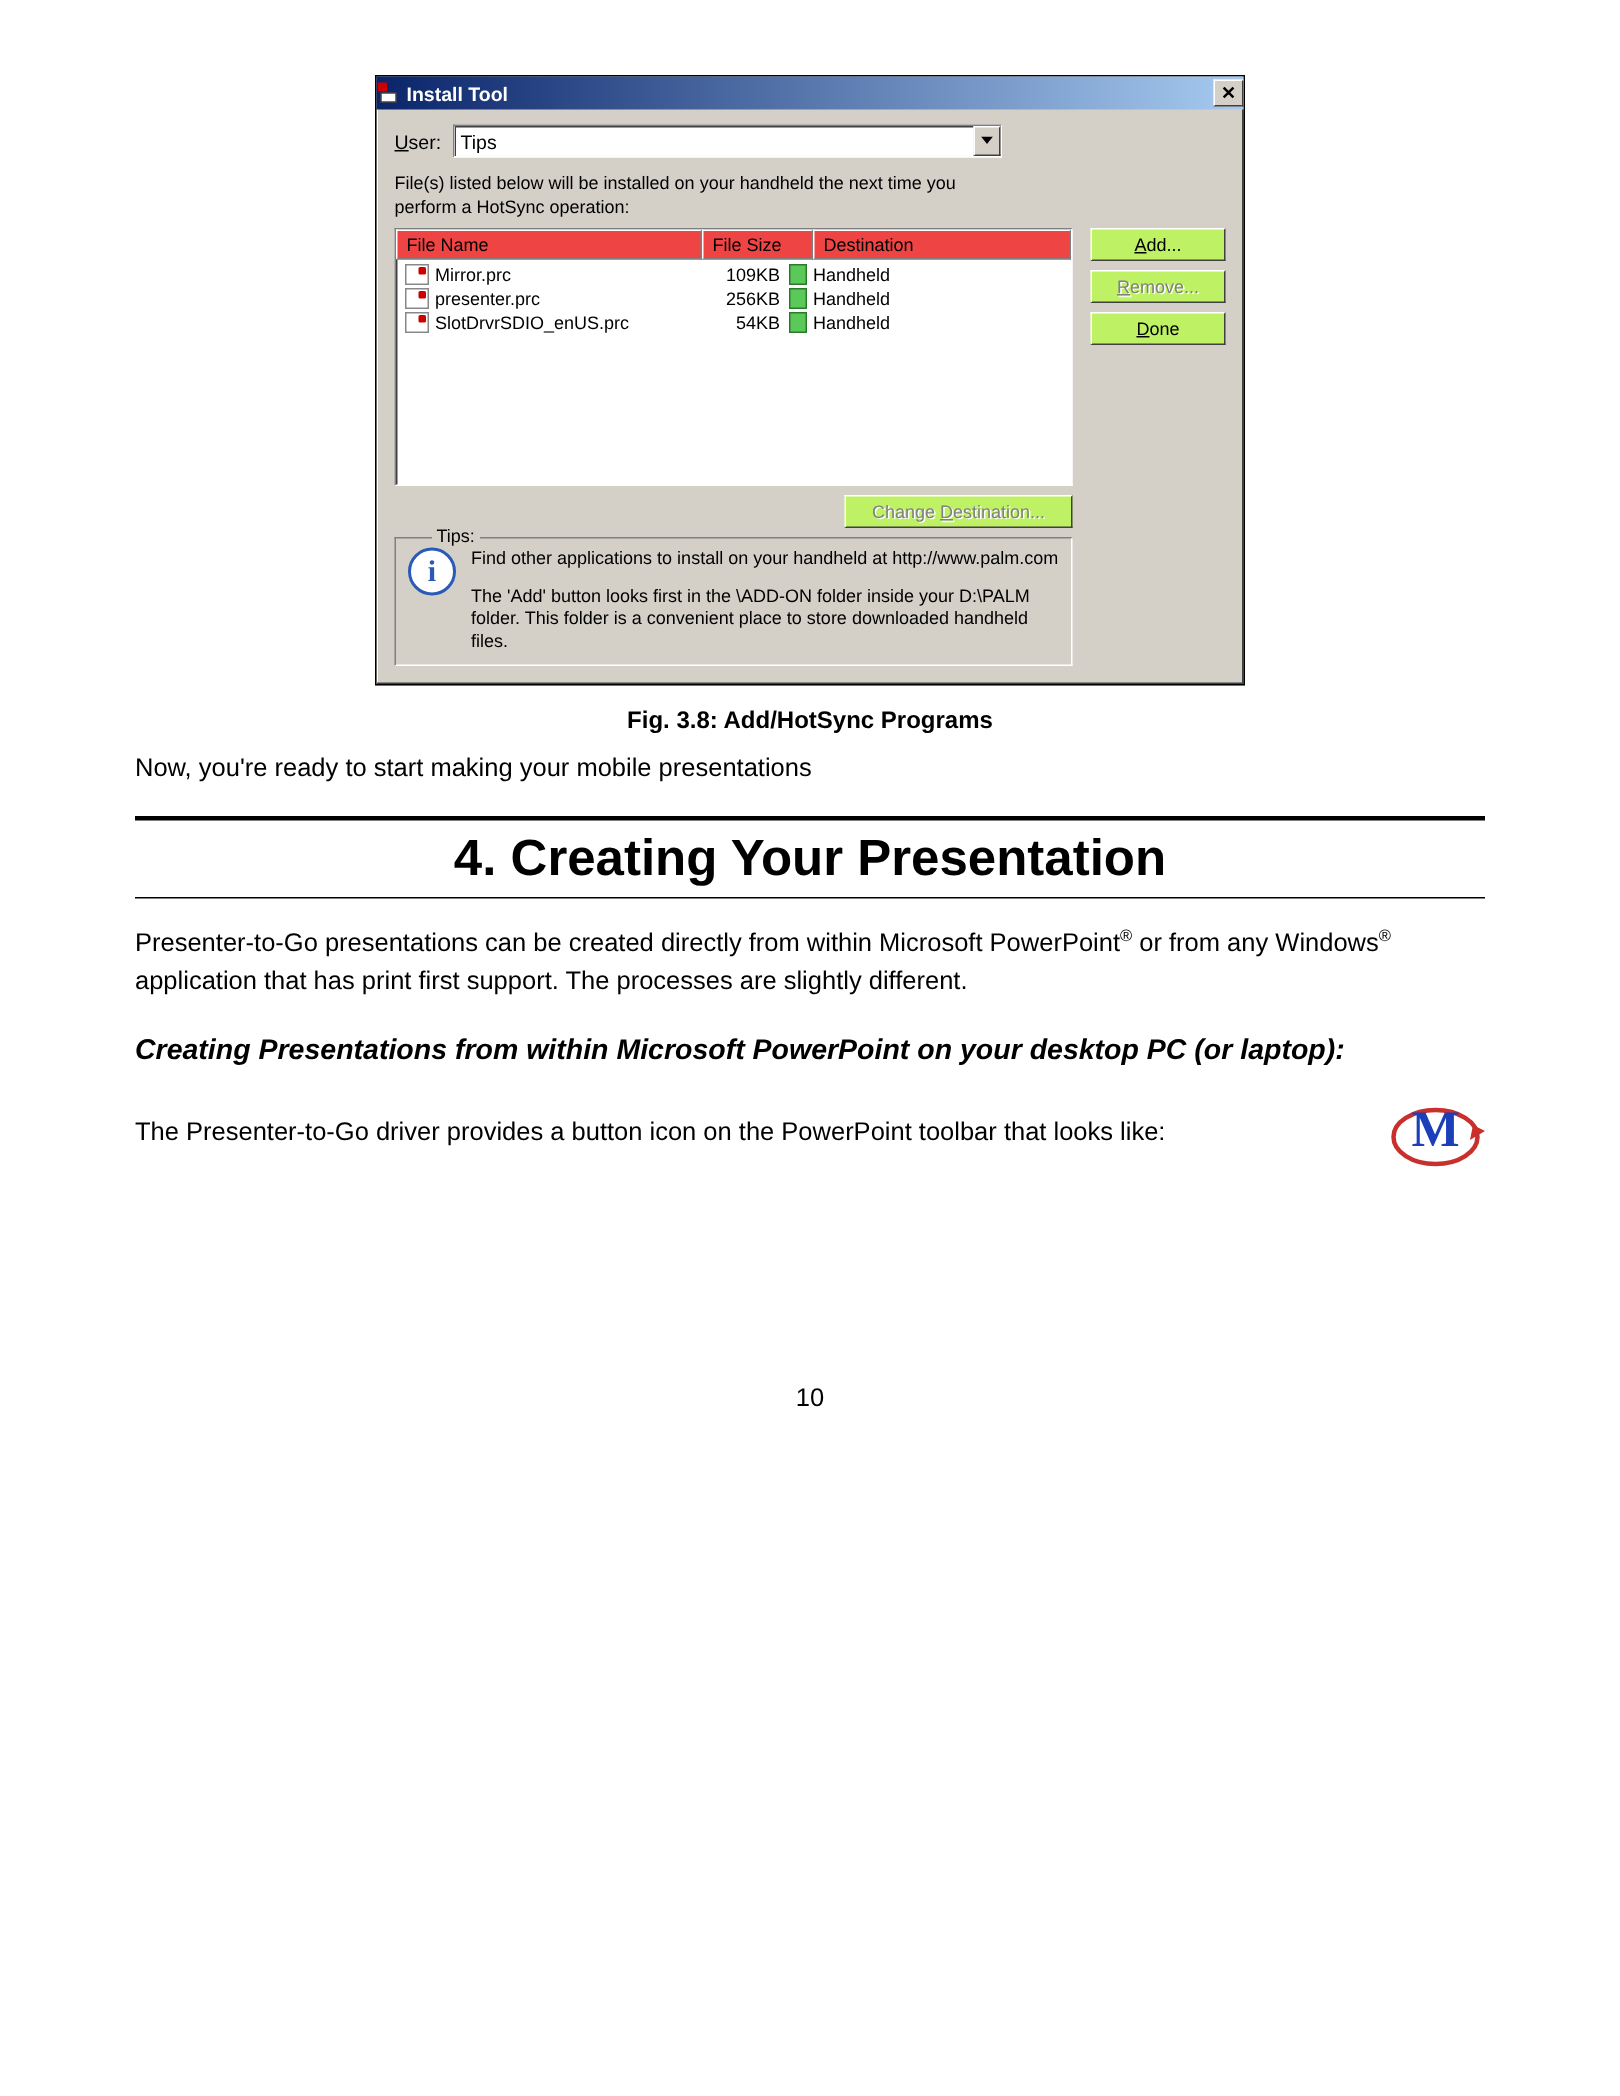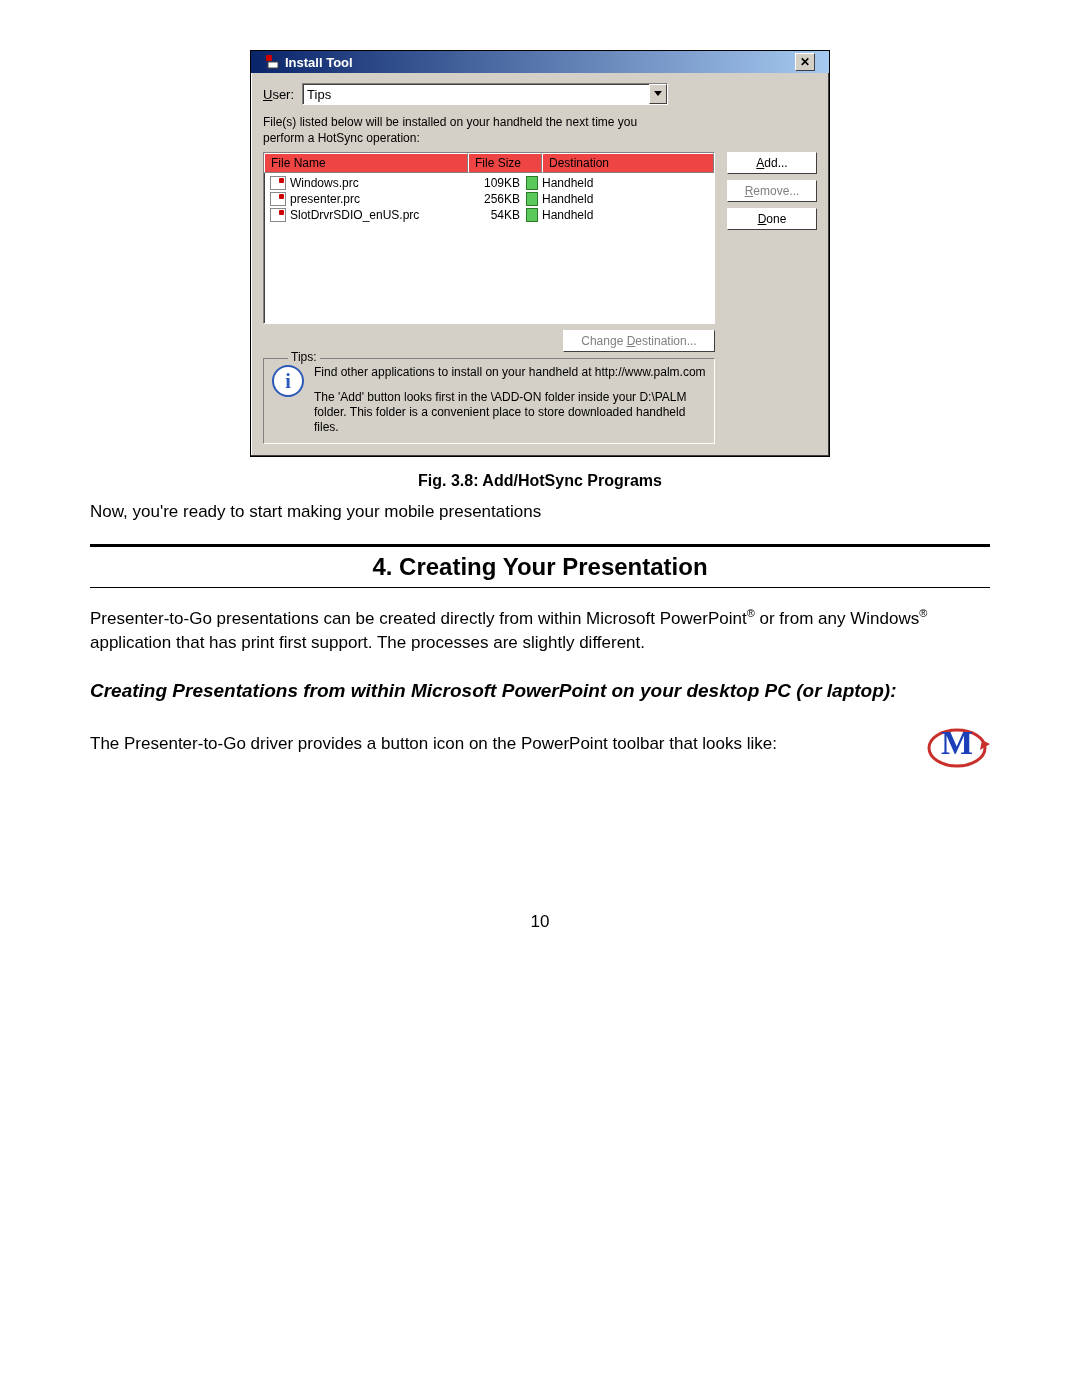--- a/index.html
+++ b/index.html
@@ -20,21 +20,21 @@
     border: 1px solid #000;
     box-shadow: inset -1px -1px 0 #404040, inset 1px 1px 0 #fff;
     font-family: Tahoma, sans-serif;
     font-size: 13px;
   }
   .titlebar {
     background: linear-gradient(to right, #0a246a, #a6caf0);
     color: #fff;
     display: flex;
     align-items: center;
-    padding: 2px 14px;
+    padding: 2px 0;
     font-weight: bold;
     font-size: 13px;
   }
   .titlebar-icon {
     width: 16px; height: 16px; margin-right: 4px;
     display: inline-flex; align-items:center; justify-content:center;
   }
   .titlebar-icon svg { width:16px; height:16px; }
   .titlebar-text { flex: 1; }
   .titlebar-close {
@@ -84,21 +84,21 @@
   .filelist-body { padding:2px 0; font-size:12px; }
   .file-row { display:flex; align-items:center; padding:1px 6px; }
   .file-row .fname { flex:0 0 190px; display:flex; align-items:center; gap:4px;}
   .file-row .fsize { flex:0 0 60px; text-align:right; padding-right:4px;}
   .file-row .fdest { flex:1; display:flex; align-items:center; gap:4px; padding-left:2px;}
   .prc-icon { width:14px; height:12px; border:1px solid #888; background:#fff; position:relative;}
   .prc-icon::after{ content:""; position:absolute; right:1px; top:1px; width:5px; height:5px; background:#c00; border-radius:1px;}
   .hh-icon { width:10px; height:12px; background:#5ac95a; border:1px solid #2a7a2a; }
   .side-buttons { display:flex; flex-direction:column; gap:6px; width:90px; }
   .wbtn {
-    background:#ffffff;
+    background:#bef264;
     border:1px solid #fff;
     border-right-color:#404040; border-bottom-color:#404040;
     padding:3px 0;
     text-align:center;
     font-size:12px;
   }
   .wbtn.disabled { color:#808080; text-shadow:1px 1px 0 #fff; }
   .change-dest-row { display:flex; justify-content:flex-end; margin:6px 102px 6px 0; }
   .change-dest-row .wbtn { width:150px; }
   .tips-box {
@@ -134,21 +134,21 @@
   }
   .body-text {
     font-size:17px;
     line-height:1.4;
     margin: 8px 0 20px 0;
   }
   hr.thick { border:none; border-top:3px solid #000; margin:20px 0 4px 0; }
   hr.thin { border:none; border-top:1px solid #000; margin:4px 0 18px 0; }
   .section-title {
     text-align:center;
-    font-size:24px;
+    font-size:34px;
     font-weight:bold;
     margin:6px 0;
     font-family: Verdana, sans-serif;
   }
   .para { font-size:17px; line-height:1.45; margin:14px 0; }
   .sup { font-size:11px; vertical-align:super; }
   .subhead {
     font-style:italic;
     font-weight:bold;
     font-size:19px;
@@ -199,21 +199,21 @@
         <div class="filelist">
           <div class="filelist-header">
             <div class="col-fn">File Name</div>
             <div class="col-fs">File Size</div>
             <div class="col-de">Destination</div>
           </div>
           <div class="filelist-body">
             <div class="file-row">
               <span class="fname">
                   <span class="prc-icon"></span>
-                  <span>Windows.prc</span>
+                  <span>Mirror.prc</span>
                 </span>
               <span class="fsize">109KB</span>
               <span class="fdest">
                   <span class="hh-icon"></span>
                   <span>Handheld</span>
                 </span>
             </div>
             <div class="file-row">
               <span class="fname">
                   <span class="prc-icon"></span>

